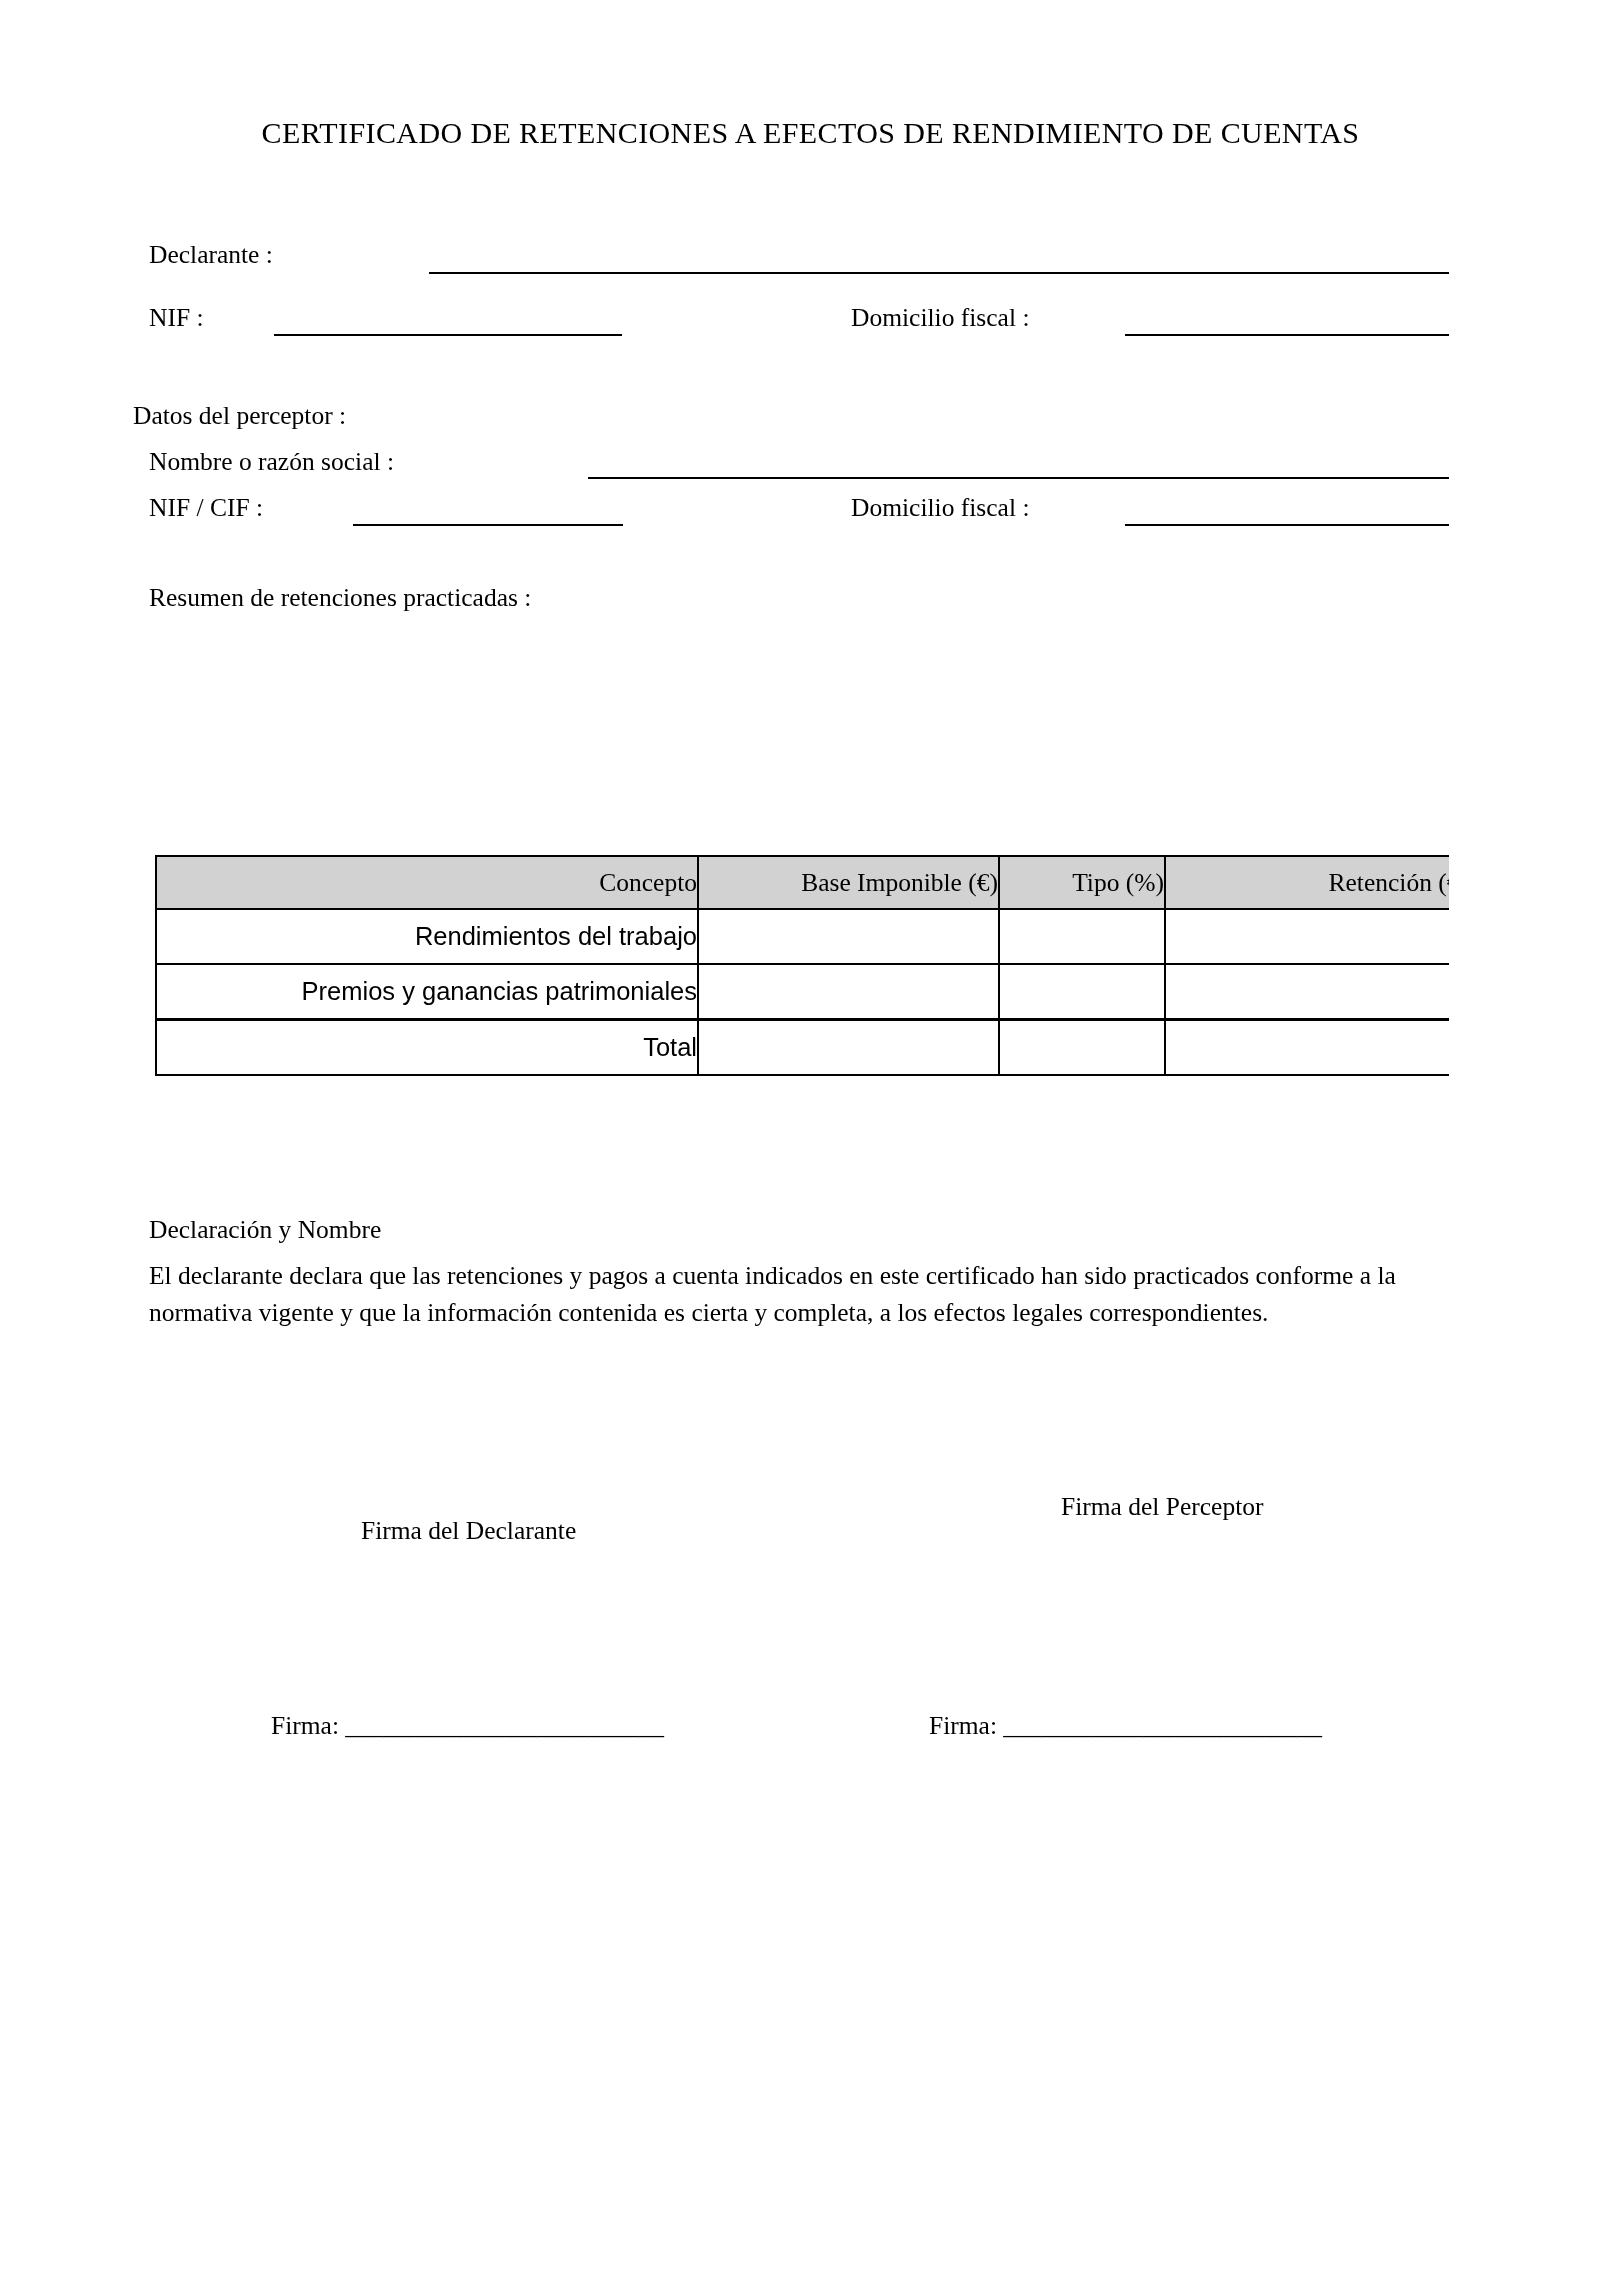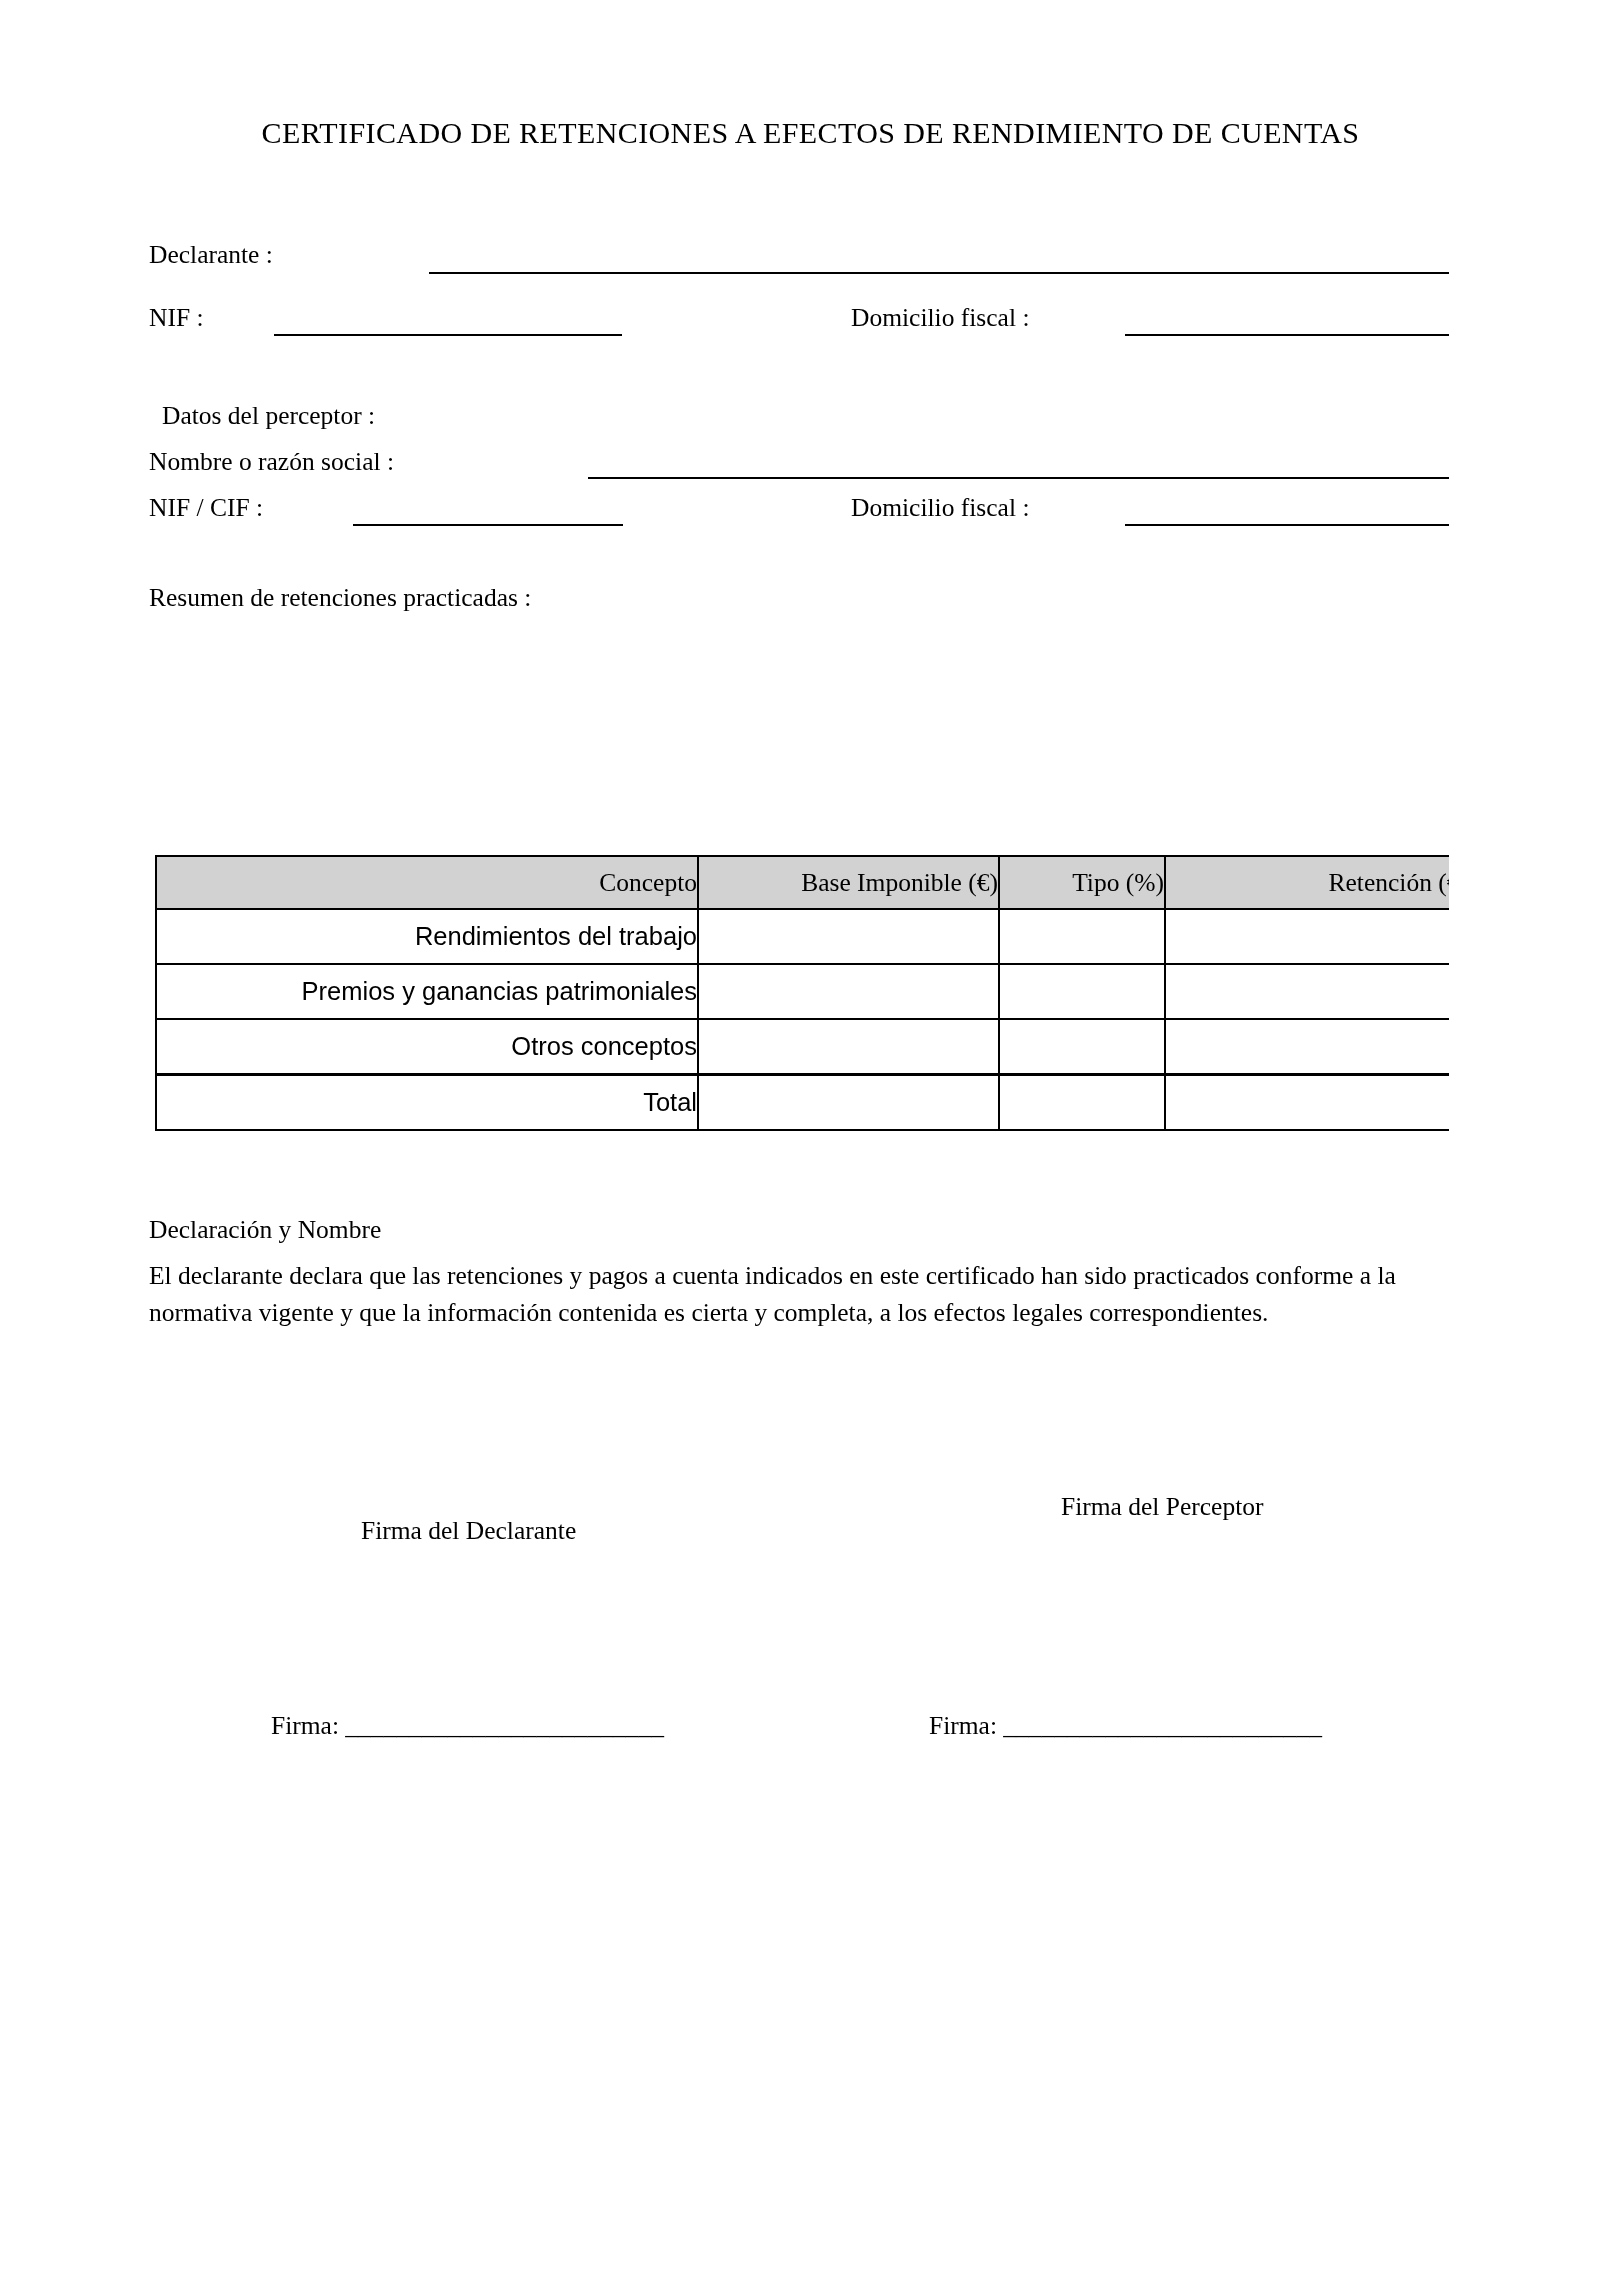--- a/index.html
+++ b/index.html
@@ -132,21 +132,21 @@
   <div class="lbl" style="left:149px; top:242px;">Declarante :</div>
   <div class="rule" style="left:429px; top:272px; width:559px;"></div>
   <div class="rule" style="left:988px; top:272px; width:485px;"></div>
 
   <div class="lbl" style="left:149px; top:305px;">NIF :</div>
   <div class="rule" style="left:274px; top:334px; width:348px;"></div>
 
   <div class="lbl" style="left:851px; top:305px;">Domicilio fiscal :</div>
   <div class="rule" style="left:1125px; top:334px; width:348px;"></div>
 
-  <div class="lbl" style="left:162px; top:403px;">Datos del perceptor  :</div>
+  <div class="lbl" style="left:133px; top:403px;">Datos del perceptor  :</div>
 
   <div class="lbl" style="left:149px; top:449px;">Nombre o razón social :</div>
   <div class="rule" style="left:588px; top:477px; width:885px;"></div>
 
   <div class="lbl" style="left:149px; top:495px;">NIF / CIF :</div>
   <div class="rule" style="left:353px; top:524px; width:270px;"></div>
 
   <div class="lbl" style="left:851px; top:495px;">Domicilio fiscal :</div>
   <div class="rule" style="left:1125px; top:524px; width:348px;"></div>
 
@@ -174,26 +174,20 @@
           <td></td>
           <td></td>
           <td></td>
         </tr>
         <tr>
           <td>Premios y ganancias patrimoniales</td>
           <td></td>
           <td></td>
           <td></td>
         </tr>
-        <tr>
-          <td>Otros conceptos</td>
-          <td></td>
-          <td></td>
-          <td></td>
-        </tr>
         <tr class="total-row">
           <td>Total</td>
           <td></td>
           <td></td>
           <td></td>
         </tr>
       </tbody>
     </table>
   </div>
 

